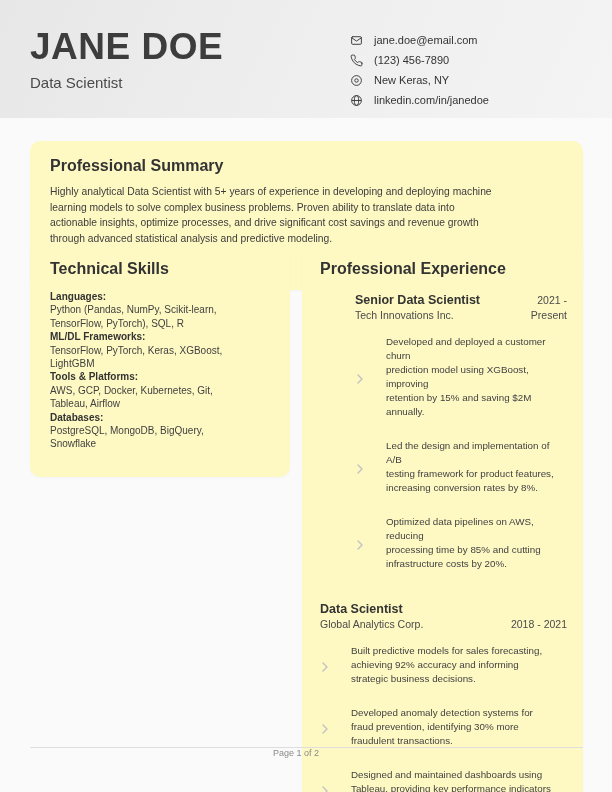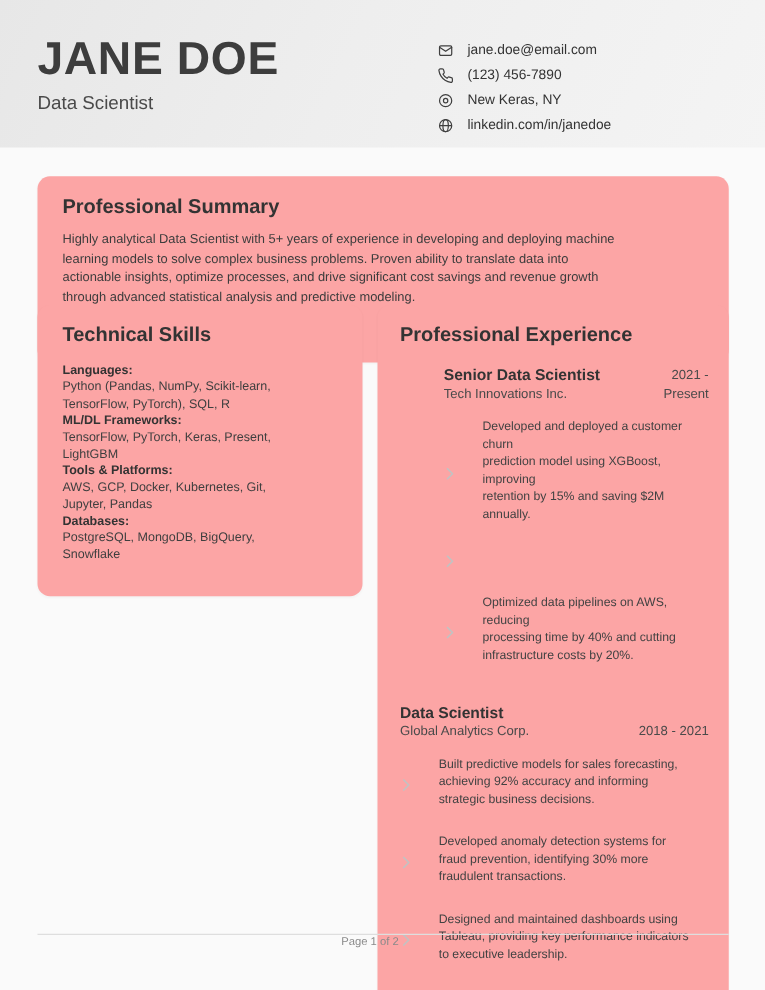--- a/index.html
+++ b/index.html
@@ -15,21 +15,21 @@
     background:linear-gradient(115deg,#e7e7e7 0%,#eeeeee 45%,#f4f4f4 100%);
     padding:28px 30px 0 30px;
     gap:44px;
   }
   .name { font-size:37px; font-weight:700; letter-spacing:0.5px; color:#3d3d3d; line-height:1.0; }
   .subtitle { font-size:15px; color:#4a4a4a; margin-top:9px; }
   .contact { list-style:none; width:232px; padding-top:2px; }
   .contact li { display:flex; align-items:center; gap:11px; height:20px; font-size:11px; color:#333; }
   .contact svg { width:13px; height:13px; flex-shrink:0; color:#3f3f3f; }
   
-  .card { background:#fca5a5; border-radius:10px; box-shadow:0 1px 2px rgba(0,0,0,0.03); }
+  .card { background:#fef9c3; border-radius:10px; box-shadow:0 1px 2px rgba(0,0,0,0.03); }
   .card h2 { font-size:16px; font-weight:700; color:#333; line-height:21px; }
   .summary-card { margin:23px 29px 0 30px; padding:14px 20px 44px 20px; }
   .summary-card p { margin-top:8px; font-size:10.3px; line-height:15.5px; color:#3c3c3c; white-space:pre-line; }
   
   .columns { position:relative; display:flex; gap:12px; margin:-46px 29px 0 30px; align-items:flex-start; }
   .skills-card { width:260px; padding:14px 20px 26px 20px; }
   .skill-groups { margin-top:11px; font-size:10px; line-height:13.4px; color:#3f3f3f; }
   .skill-label { display:block; font-weight:700; color:#333; }
   .skill-value { white-space:pre-line; }
   .exp-card { flex:1; min-height:554px; padding:14px 16px 20px 18px; }
@@ -101,26 +101,26 @@
   <div class="columns">
 
     <section class="card skills-card">
       <h2>Technical Skills</h2>
       <div class="skill-groups">
         <div class="skill-group">
           <span class="skill-label">Languages:</span><span class="skill-value">Python (Pandas, NumPy, Scikit-learn,
 TensorFlow, PyTorch), SQL, R</span>
         </div>
         <div class="skill-group">
-          <span class="skill-label">ML/DL Frameworks:</span><span class="skill-value">TensorFlow, PyTorch, Keras, Present,
+          <span class="skill-label">ML/DL Frameworks:</span><span class="skill-value">TensorFlow, PyTorch, Keras, XGBoost,
 LightGBM</span>
         </div>
         <div class="skill-group">
           <span class="skill-label">Tools &amp; Platforms:</span><span class="skill-value">AWS, GCP, Docker, Kubernetes, Git,
-Jupyter, Pandas</span>
+Tableau, Airflow</span>
         </div>
         <div class="skill-group">
           <span class="skill-label">Databases:</span><span class="skill-value">PostgreSQL, MongoDB, BigQuery,
 Snowflake</span>
         </div>
       </div>
     </section>
 
     <section class="card exp-card">
       <h2>Professional Experience</h2>
@@ -137,27 +137,30 @@
                 <polyline points="3,3 7,7 3,11"></polyline>
               </svg>
             <span class="bullet-text">Developed and deployed a customer churn
 prediction model using XGBoost, improving
 retention by 15% and saving $2M annually.</span>
           </li>
           <li>
             <svg viewBox="0 0 10 14" fill="none" stroke="#c2c2c2" stroke-width="1.4" stroke-linecap="round" stroke-linejoin="round">
                 <polyline points="3,3 7,7 3,11"></polyline>
               </svg>
+            <span class="bullet-text">Led the design and implementation of A/B
+testing framework for product features,
+increasing conversion rates by 8%.</span>
           </li>
           <li>
             <svg viewBox="0 0 10 14" fill="none" stroke="#c2c2c2" stroke-width="1.4" stroke-linecap="round" stroke-linejoin="round">
                 <polyline points="3,3 7,7 3,11"></polyline>
               </svg>
             <span class="bullet-text">Optimized data pipelines on AWS, reducing
-processing time by 40% and cutting
+processing time by 85% and cutting
 infrastructure costs by 20%.</span>
           </li>
         </ul>
       </article>
 
       <article class="job">
         <h3>Data Scientist</h3>
         <div class="meta">
           <span class="company">Global Analytics Corp.</span>
           <span class="dates">2018 - 2021</span>

